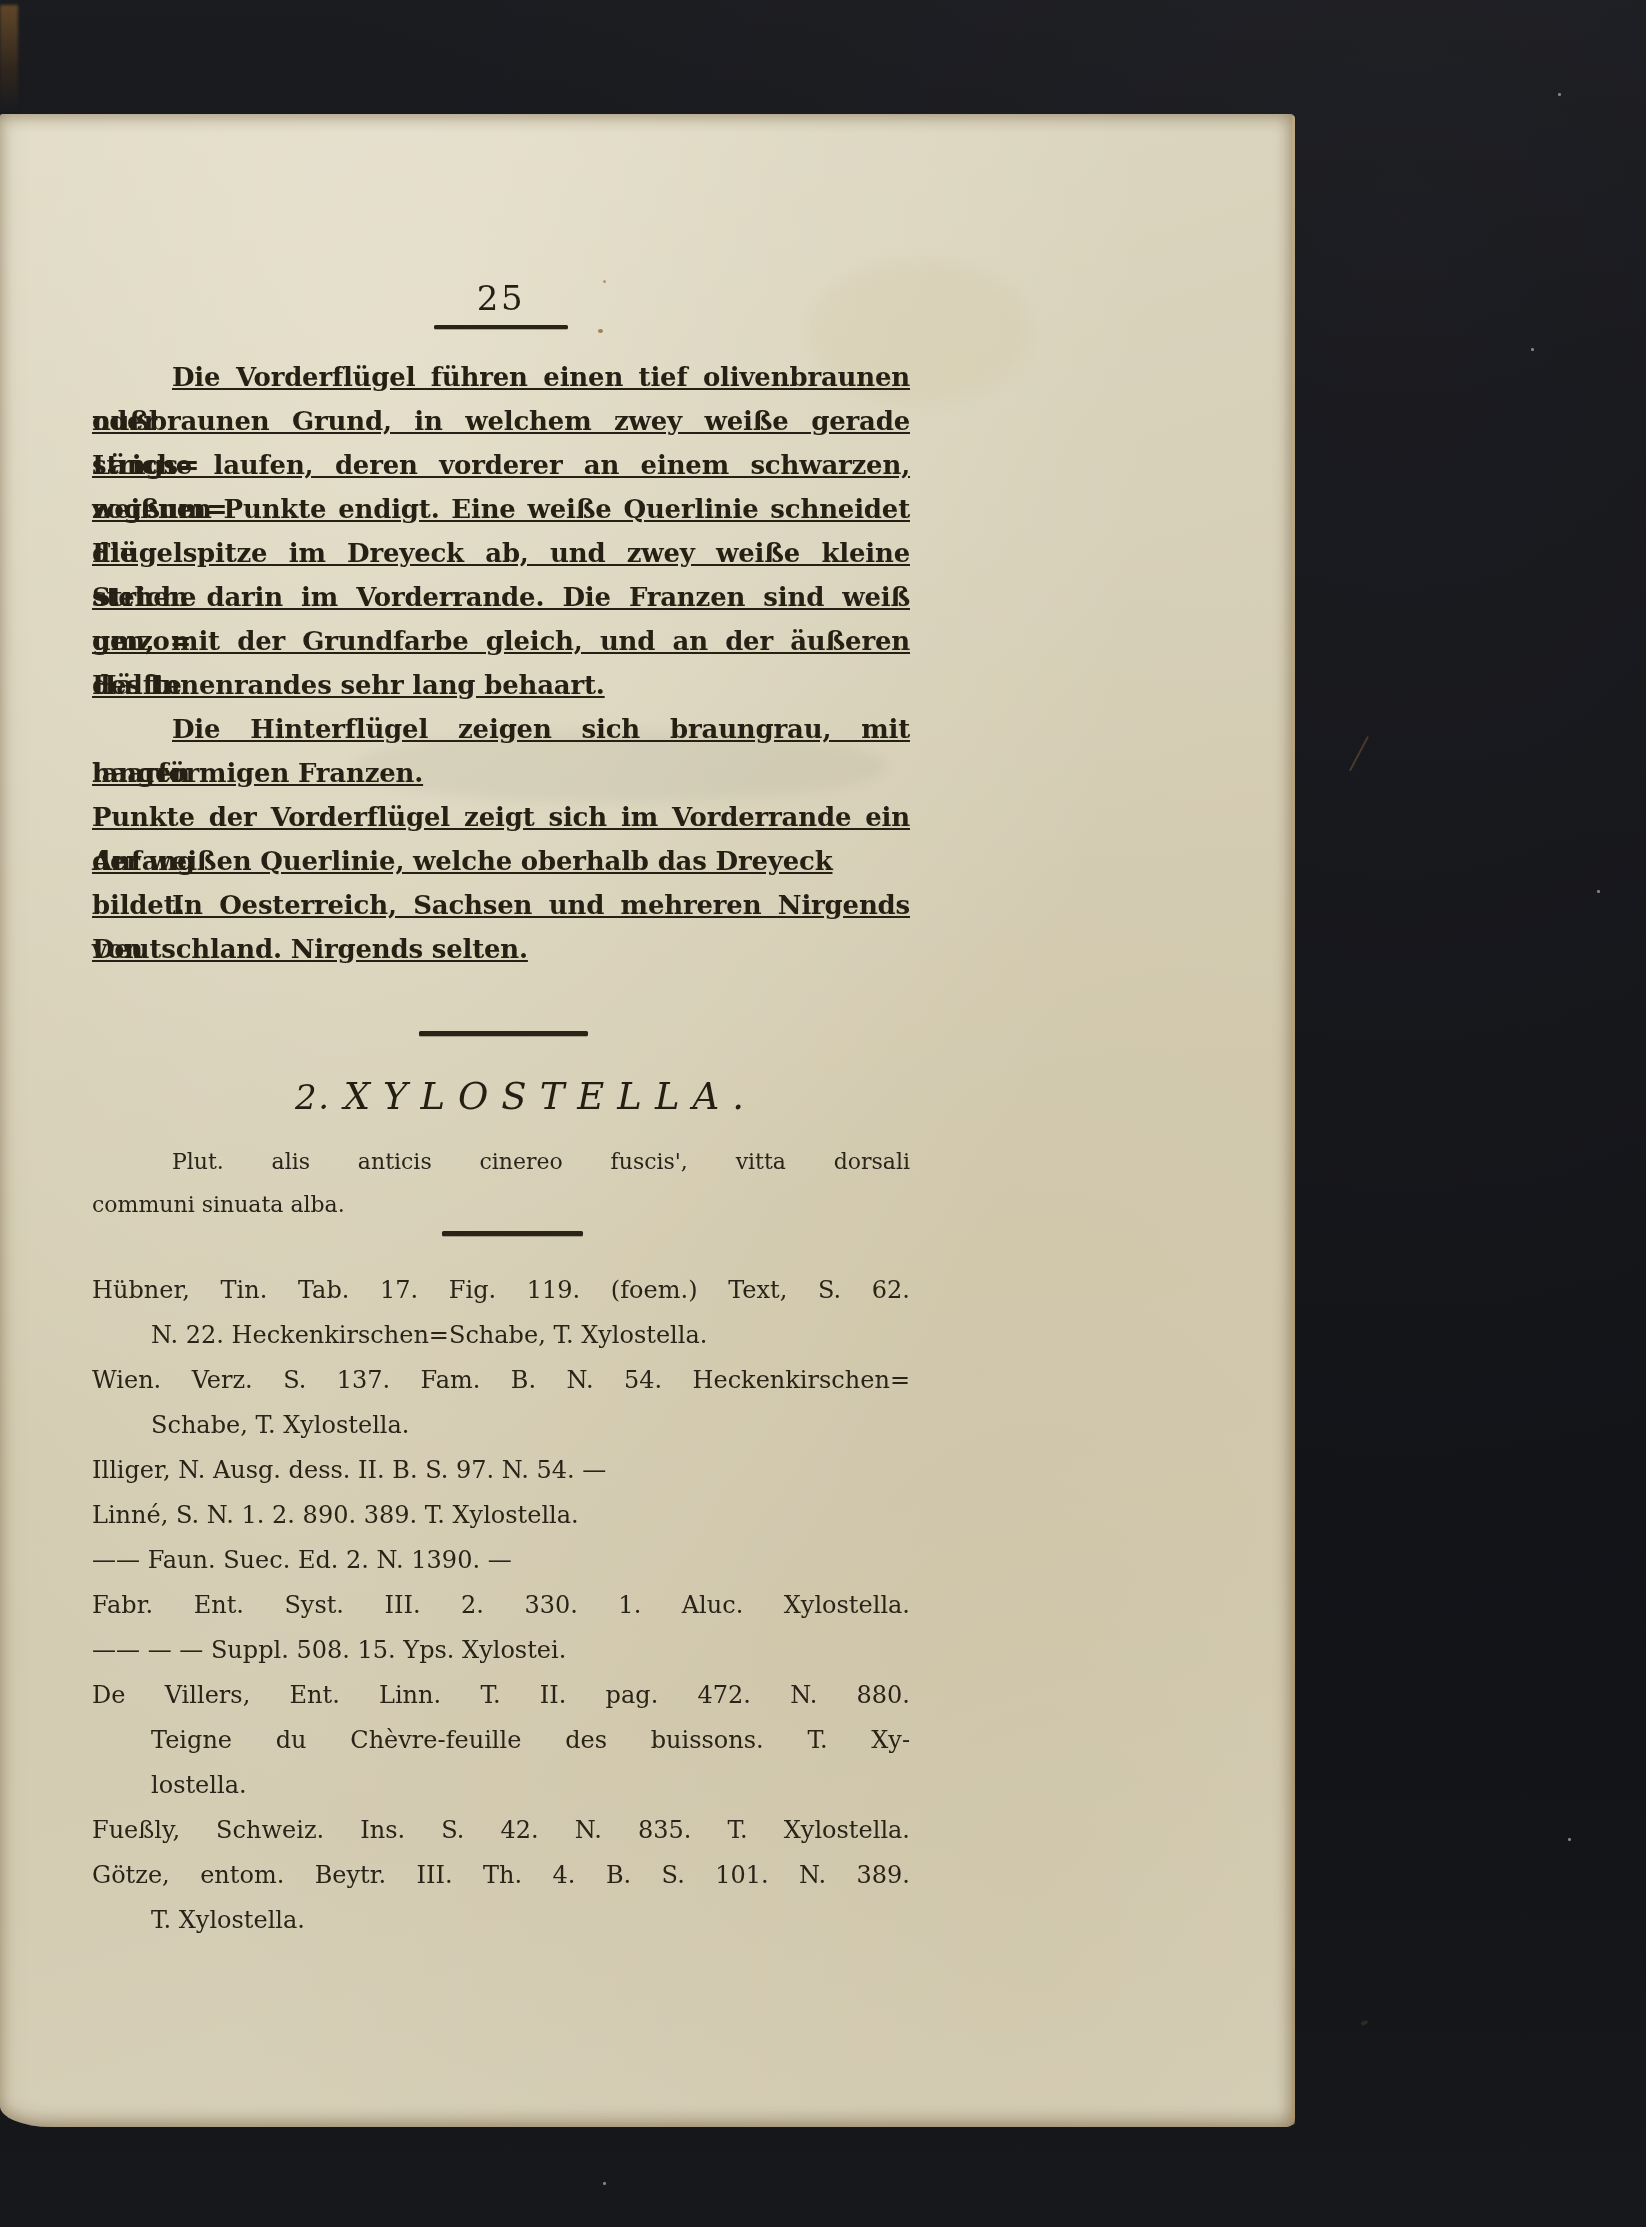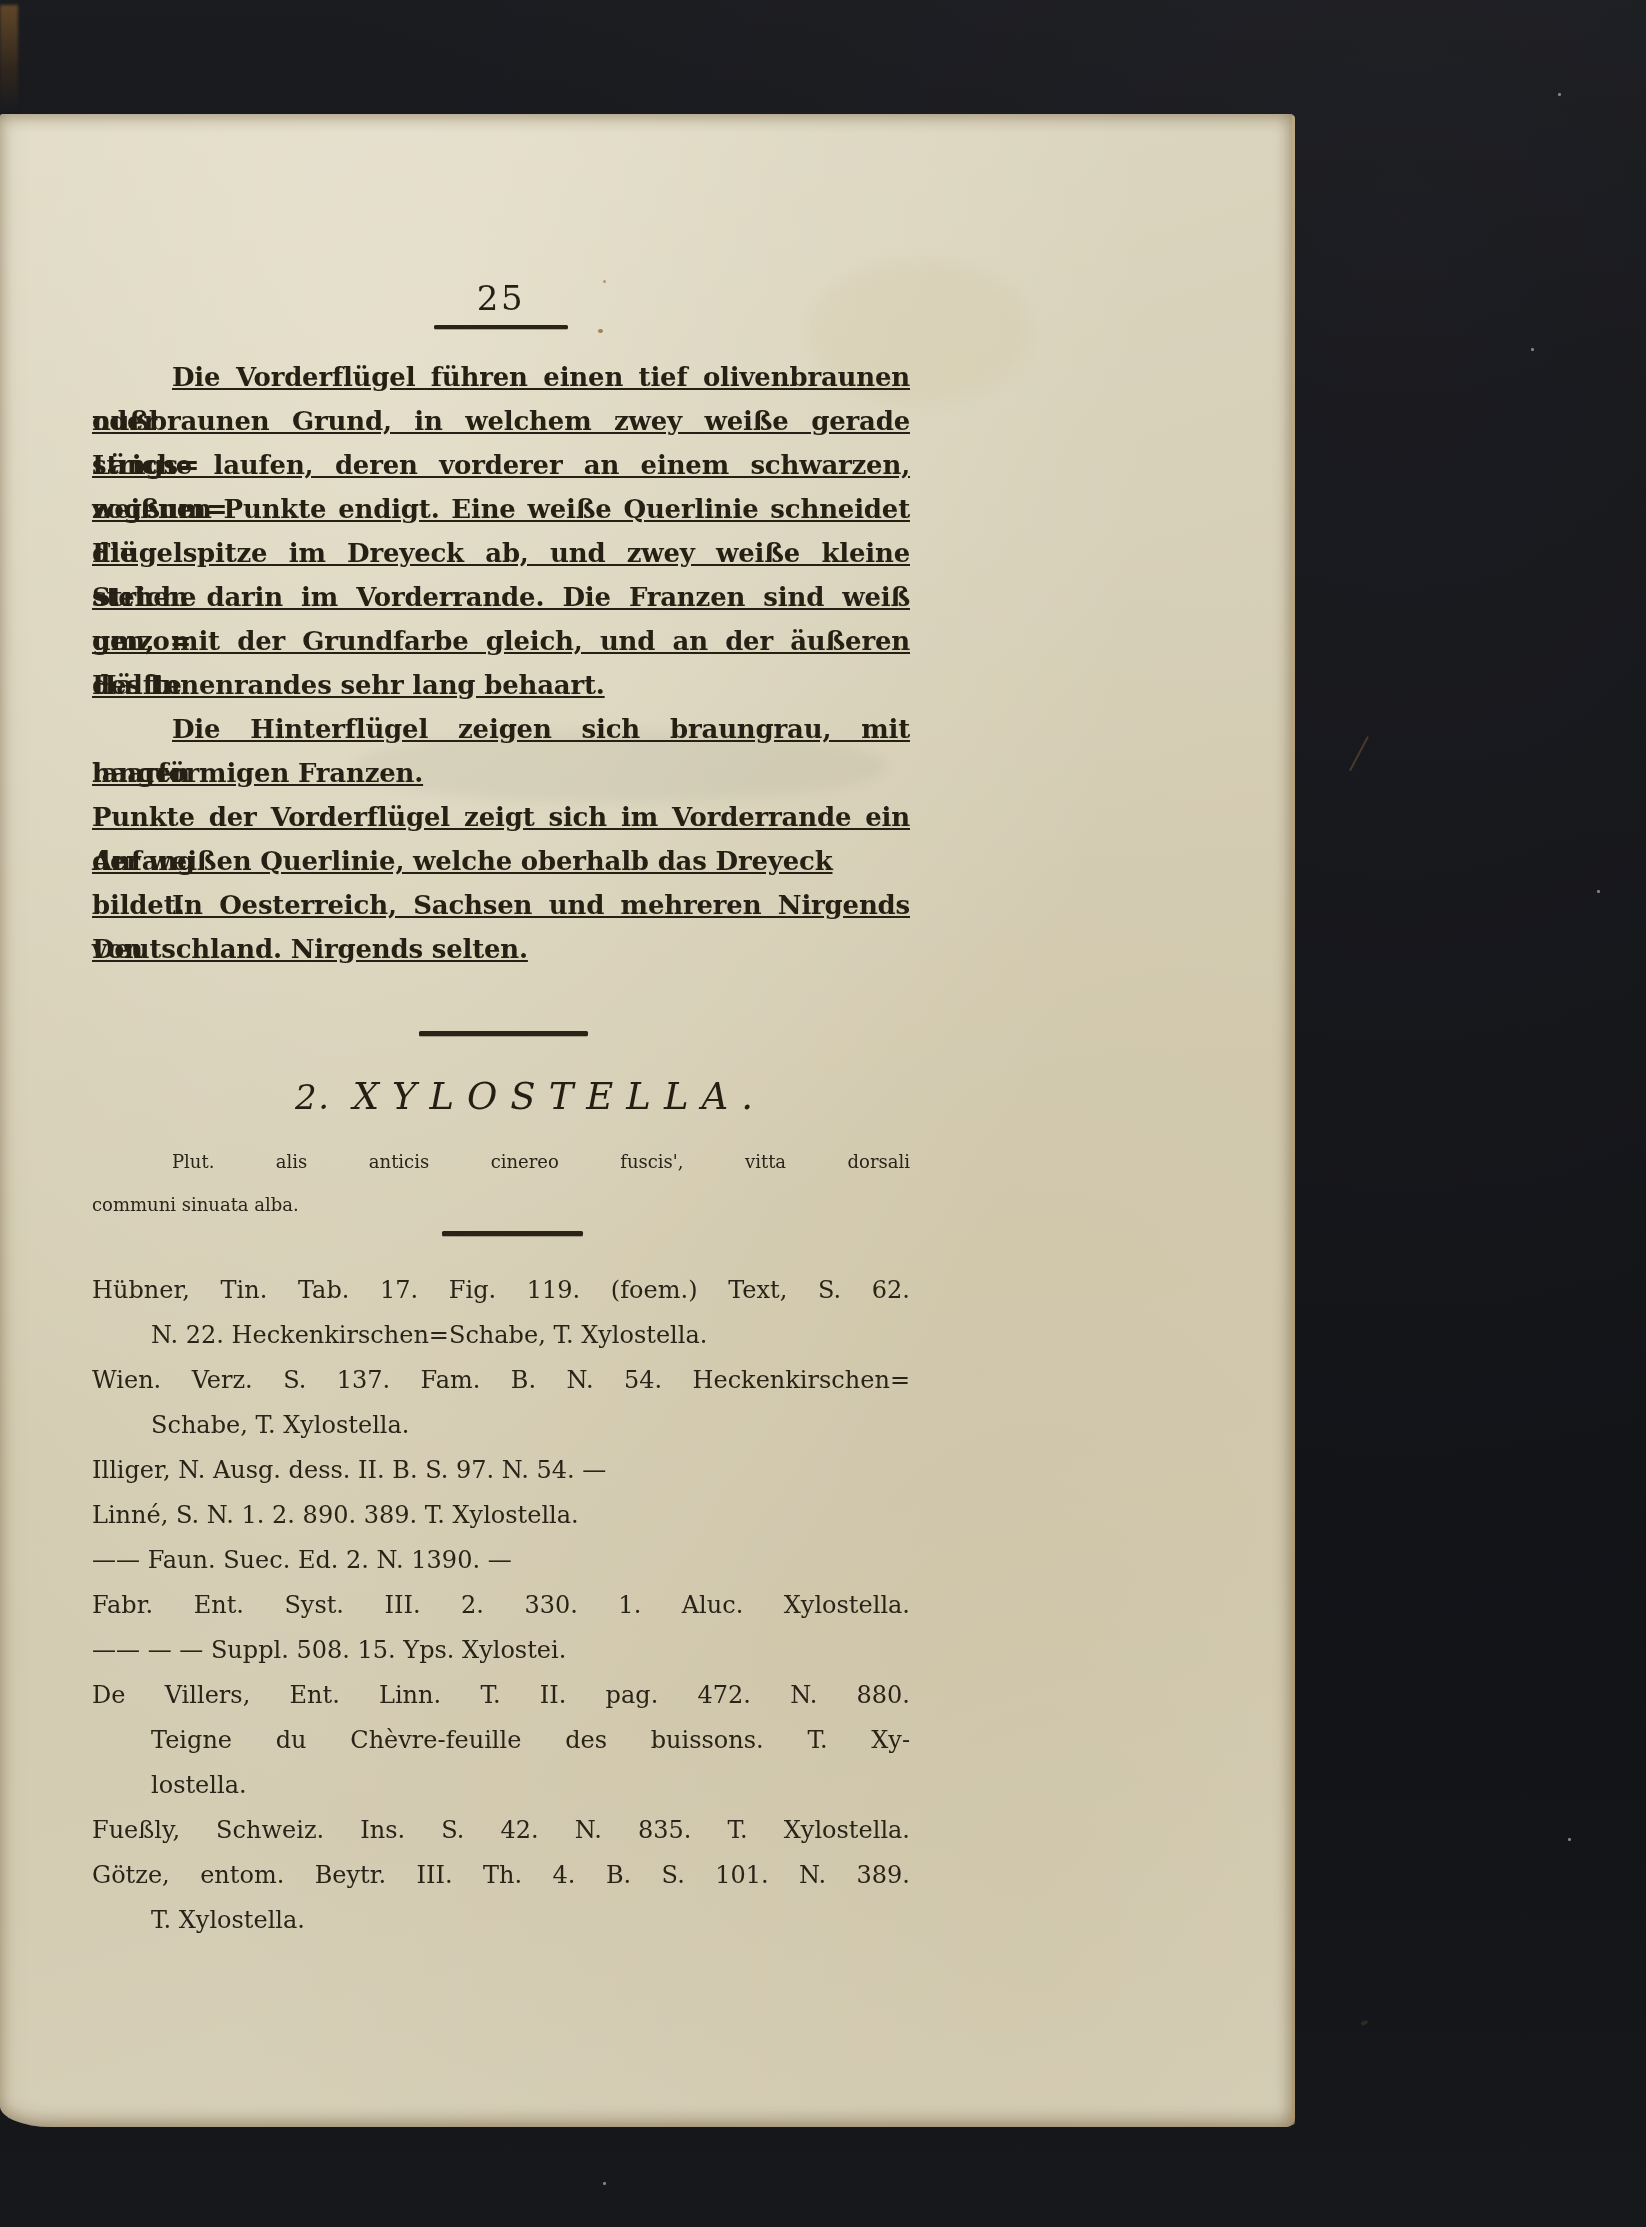--- a/index.html
+++ b/index.html
@@ -82,23 +82,23 @@
   
   .rule1 { position:absolute; left:419px; top:917px; width:169px; height:4.9px; }
   .rule2 { position:absolute; left:442px; top:1117px; width:141px; height:4.9px; }
   
   .heading {
     position:absolute; left:92px; top:961px; width:818px;
     font-style:italic; color:#241e13;
   }
   .heading-inner { margin-left:203px; display:flex; align-items:baseline; }
   .species-no { font-size:34px; letter-spacing:1.6px; }
-  .species-title { font-size:37px; letter-spacing:13px; margin-left:22px; }
+  .species-title { font-size:37px; letter-spacing:13px; margin-left:13px; }
   
-  .diagnosis { top:1026px; font-size:18px; color:#2a241a; }
+  .diagnosis { top:1026px; font-size:22px; color:#2a241a; }
   .diagnosis .line { height:43px; line-height:43px; }
   
   .refs { top:1154px; font-size:24px; color:#2a2418; }
   .refs .line { height:45px; line-height:45px; }
   
   .f-j  { text-align:justify; text-align-last:justify; }
   .f-fi { text-indent:80px; }
   .f-ind{ padding-left:59px; }
 </style>
 </head>

